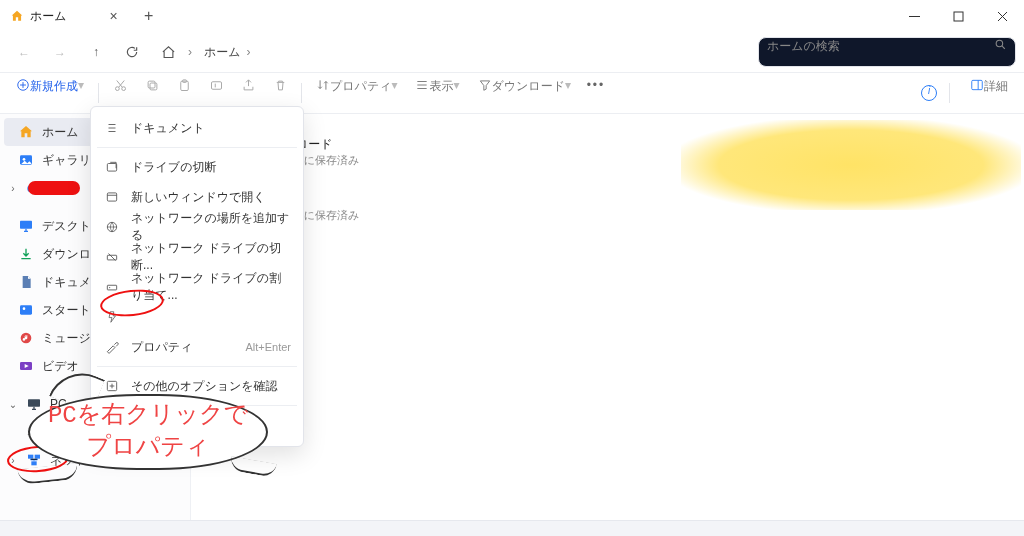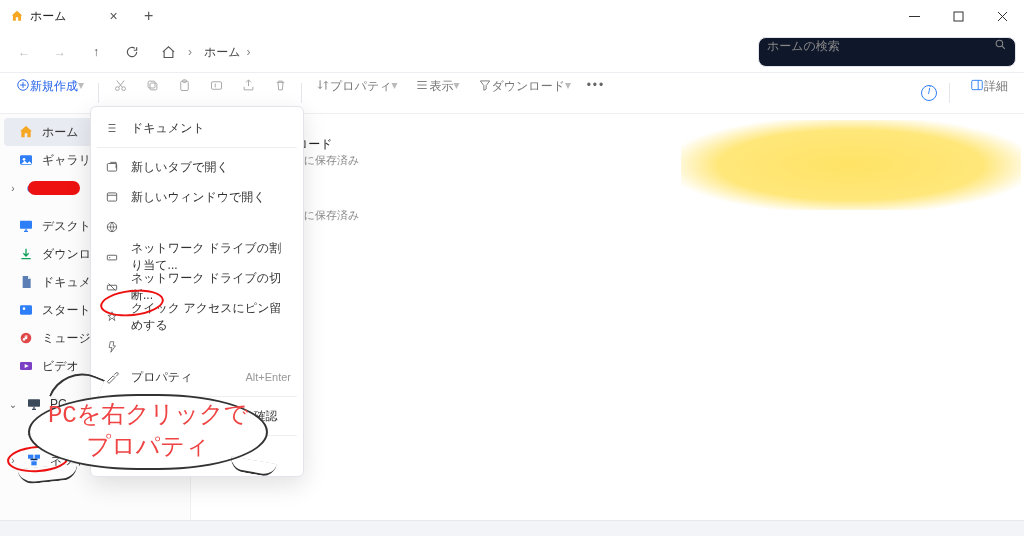--- a/index.html
+++ b/index.html
@@ -415,64 +415,57 @@
     <span class="lbl">ドキュメント</span>
   </div>
   <div class="ctx-sep"></div>
   <div class="ctx-item">
     <span class="ci-ic">
       <svg width="14" height="14" viewBox="0 0 24 24">
           <rect x="4" y="6" width="16" height="13" rx="2" fill="none" stroke="#555" stroke-width="1.5"></rect>
           <path d="M9 4h10v10" fill="none" stroke="#555" stroke-width="1.5"></path>
         </svg>
     </span>
-    <span class="lbl">新しいタブで開く</span>
+    <span class="lbl">ドライブの切断</span>
   </div>
   <div class="ctx-item">
     <span class="ci-ic">
       <svg width="14" height="14" viewBox="0 0 24 24">
           <rect x="4" y="5" width="16" height="14" rx="2" fill="none" stroke="#555" stroke-width="1.5"></rect>
           <path d="M4 9h16" stroke="#555" stroke-width="1.5"></path>
         </svg>
     </span>
     <span class="lbl">新しいウィンドウで開く</span>
   </div>
   <div class="ctx-item">
     <span class="ci-ic">
       <svg width="14" height="14" viewBox="0 0 24 24">
           <circle cx="12" cy="12" r="8" fill="none" stroke="#555" stroke-width="1.5"></circle>
           <path d="M4 12h16M12 4a14 14 0 010 16M12 4a14 14 0 000 16" fill="none" stroke="#555" stroke-width="1.2"></path>
         </svg>
     </span>
+    <span class="lbl">ネットワークの場所を追加する</span>
+  </div>
+  <div class="ctx-item">
+    <span class="ci-ic">
+      <svg width="14" height="14" viewBox="0 0 24 24">
+          <rect x="4" y="9" width="16" height="8" rx="1" fill="none" stroke="#555" stroke-width="1.5"></rect>
+          <path d="M6 6l12 12" stroke="#555" stroke-width="1.5"></path>
+        </svg>
+    </span>
+    <span class="lbl">ネットワーク ドライブの切断...</span>
   </div>
   <div class="ctx-item">
     <span class="ci-ic">
       <svg width="14" height="14" viewBox="0 0 24 24">
           <rect x="4" y="9" width="16" height="8" rx="1" fill="none" stroke="#555" stroke-width="1.5"></rect>
           <circle cx="8" cy="13" r="1" fill="#555"></circle>
         </svg>
     </span>
     <span class="lbl">ネットワーク ドライブの割り当て...</span>
-  </div>
-  <div class="ctx-item">
-    <span class="ci-ic">
-      <svg width="14" height="14" viewBox="0 0 24 24">
-          <rect x="4" y="9" width="16" height="8" rx="1" fill="none" stroke="#555" stroke-width="1.5"></rect>
-          <path d="M6 6l12 12" stroke="#555" stroke-width="1.5"></path>
-        </svg>
-    </span>
-    <span class="lbl">ネットワーク ドライブの切断...</span>
-  </div>
-  <div class="ctx-item">
-    <span class="ci-ic">
-      <svg width="14" height="14" viewBox="0 0 24 24">
-          <path d="M12 3l2 6h5l-4 3 2 6-5-4-5 4 2-6-4-3h5z" fill="none" stroke="#555" stroke-width="1.3"></path>
-        </svg>
-    </span>
-    <span class="lbl">クイック アクセスにピン留めする</span>
   </div>
   <div class="ctx-item">
     <span class="ci-ic">
       <svg width="14" height="14" viewBox="0 0 24 24">
           <path d="M9 3h6l-1 7h4l-8 11 2-8H7z" fill="none" stroke="#555" stroke-width="1.3"></path>
         </svg>
     </span>
   </div>
   <div class="ctx-item">
     <span class="ci-ic">

